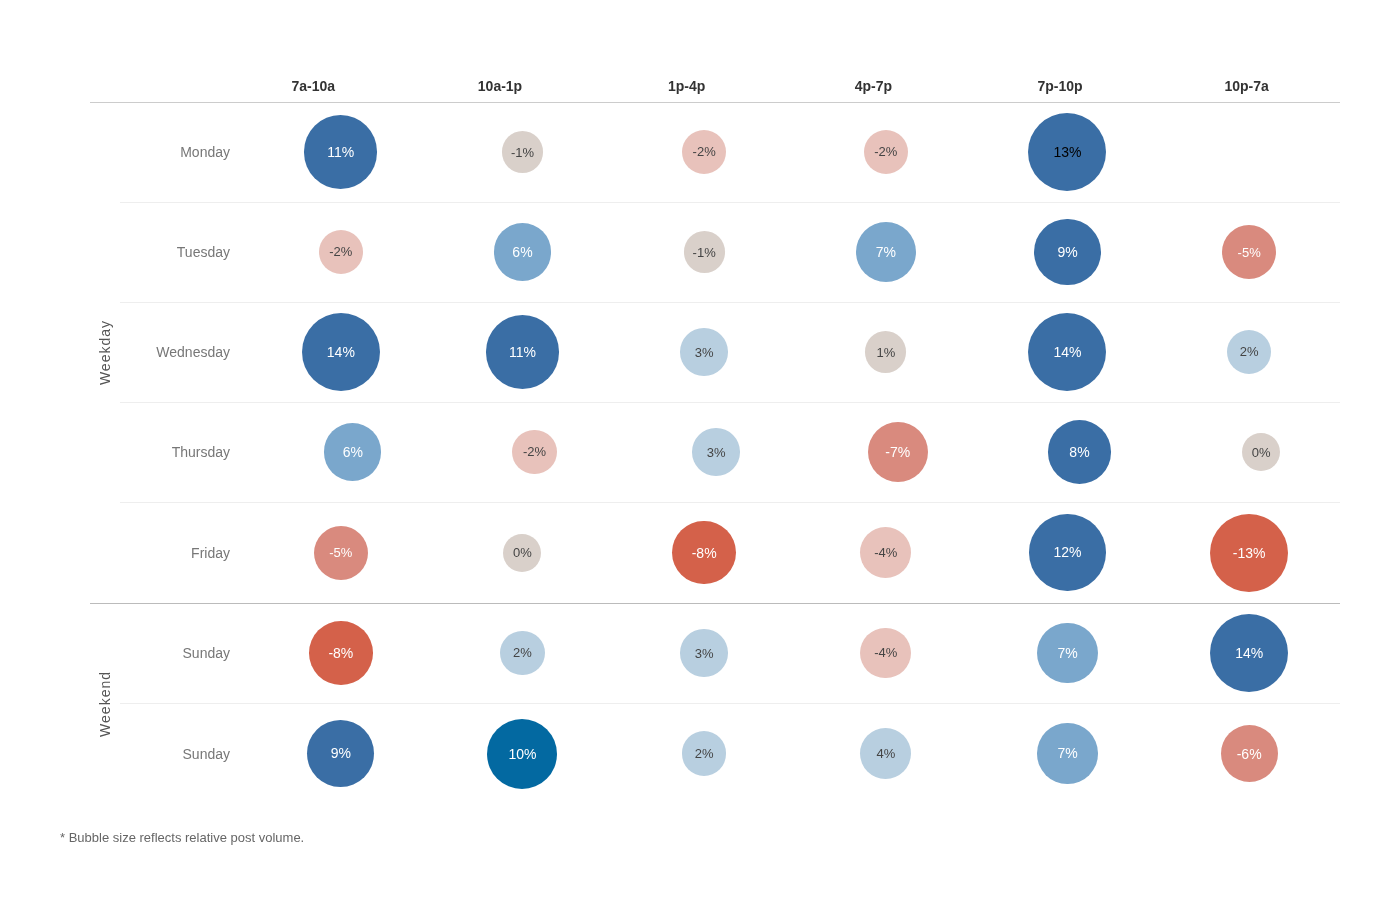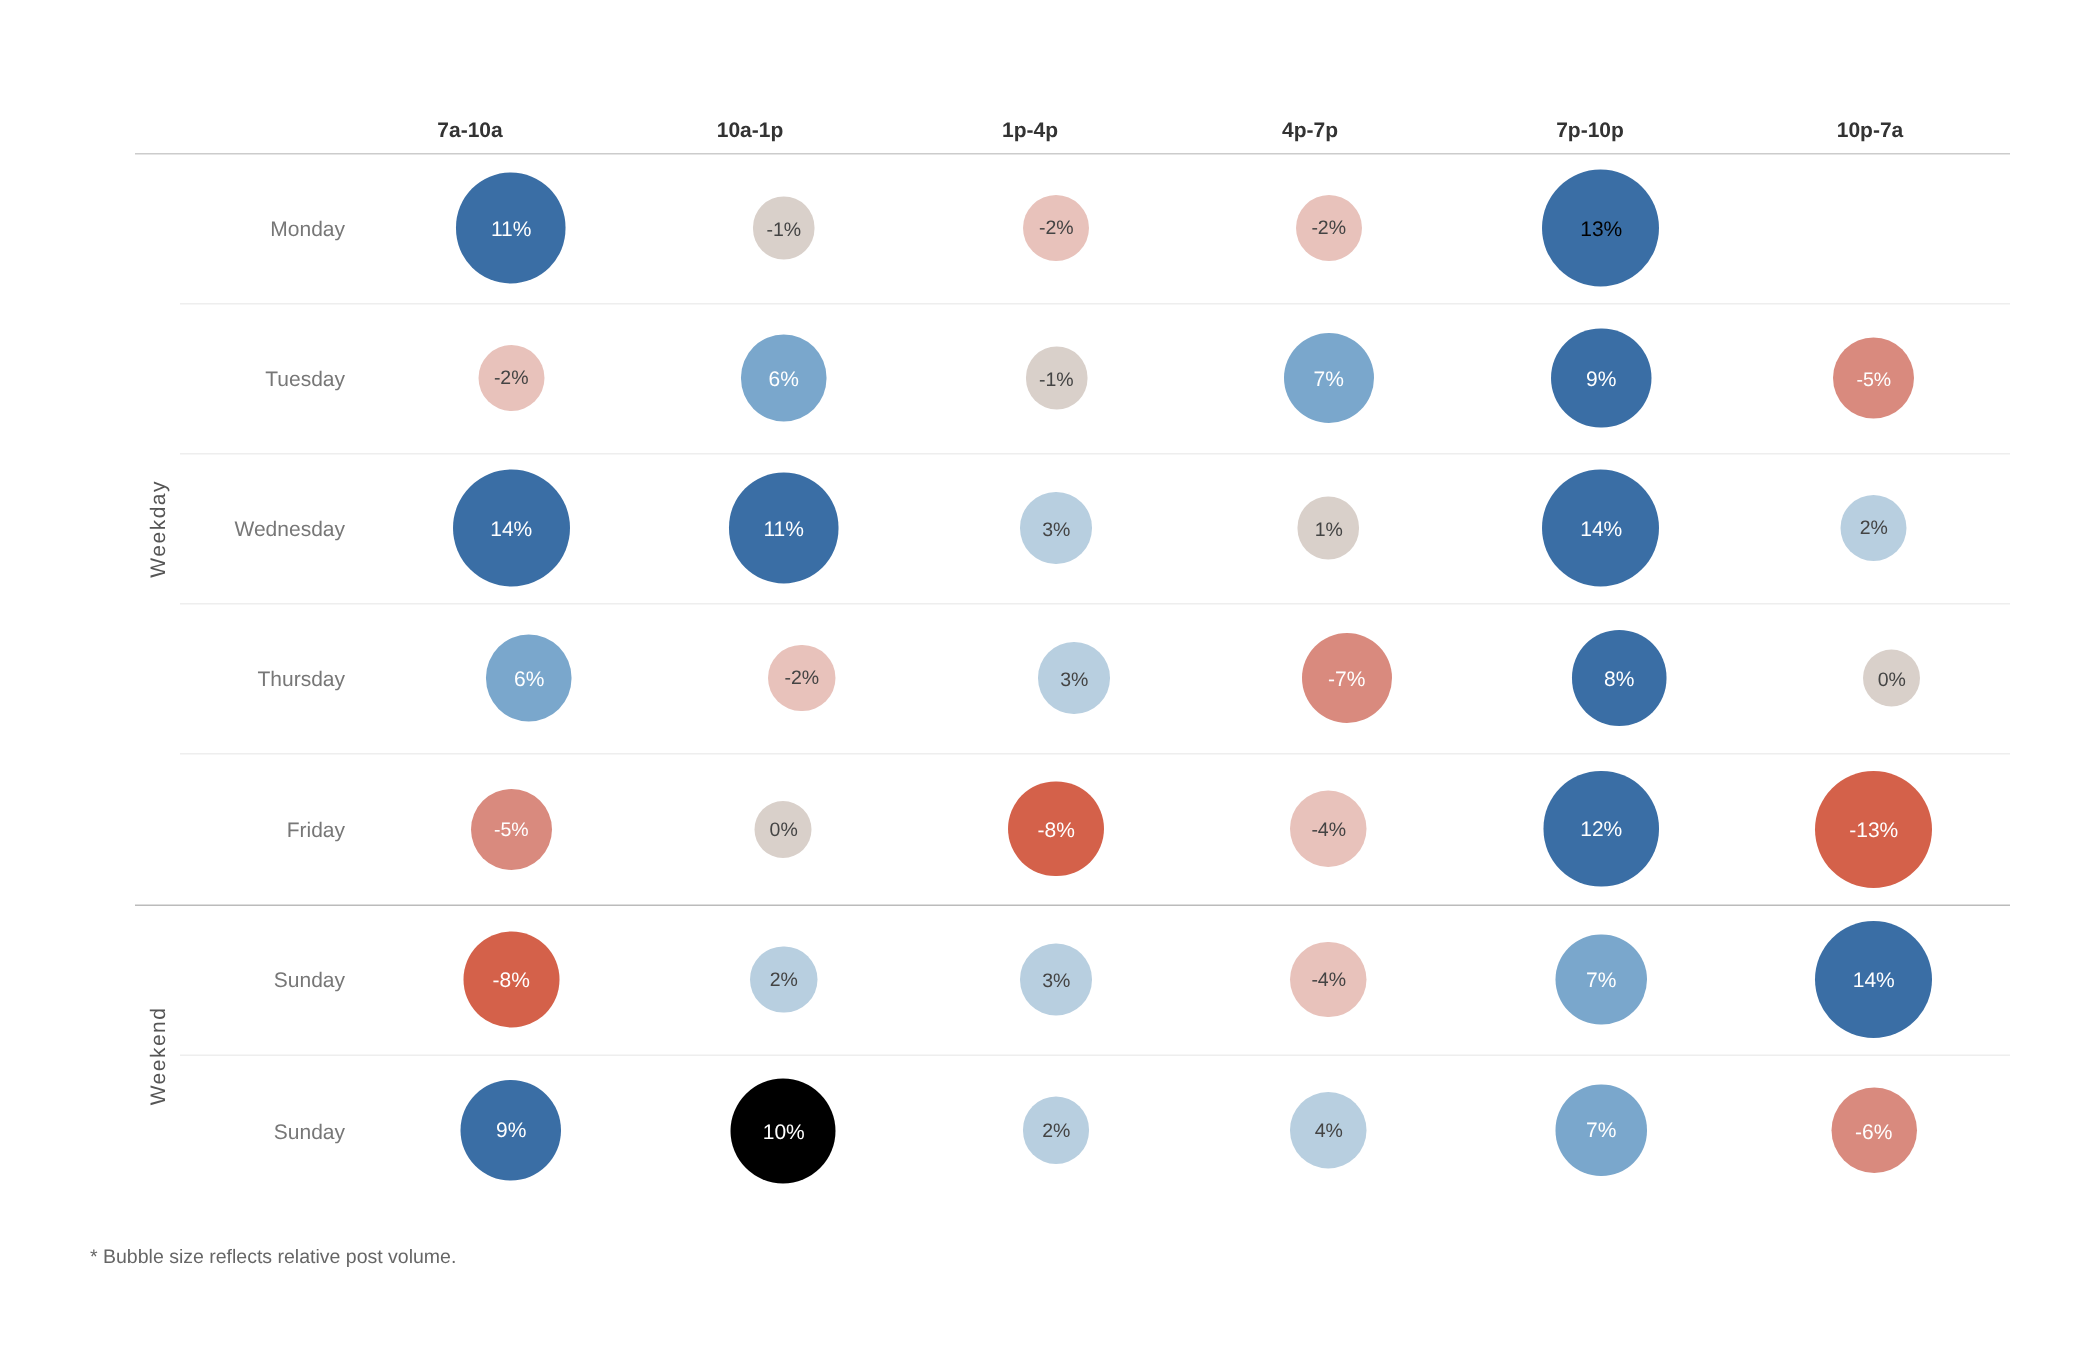--- a/index.html
+++ b/index.html
@@ -264,21 +264,21 @@
               <div class="bubble-cell">
                 <div class="bubble" style="width: 78px; height: 78px; background-color: rgb(58, 110, 165); color: rgb(255, 255, 255); font-size: 14px;">14%</div>
               </div>
             </div>
             <div class="data-row">
               <div class="row-label">Sunday</div>
               <div class="bubble-cell">
                 <div class="bubble" style="width: 66.8px; height: 66.8px; background-color: rgb(58, 110, 165); color: rgb(255, 255, 255); font-size: 14px;">9%</div>
               </div>
               <div class="bubble-cell">
-                <div class="bubble" style="width: 70px; height: 70px; background-color: #000000; color: rgb(255, 255, 255); font-size: 14px;">10%</div>
+                <div class="bubble" style="width: 70px; height: 70px; background-color: #0369a1; color: rgb(255, 255, 255); font-size: 14px;">10%</div>
               </div>
               <div class="bubble-cell">
                 <div class="bubble" style="width: 44.4px; height: 44.4px; background-color: rgb(184, 207, 224); color: rgb(68, 68, 68); font-size: 13px;">2%</div>
               </div>
               <div class="bubble-cell">
                 <div class="bubble" style="width: 50.8px; height: 50.8px; background-color: rgb(184, 207, 224); color: rgb(68, 68, 68); font-size: 13px;">4%</div>
               </div>
               <div class="bubble-cell">
                 <div class="bubble" style="width: 60.4px; height: 60.4px; background-color: rgb(122, 167, 204); color: rgb(255, 255, 255); font-size: 14px;">7%</div>
               </div>

